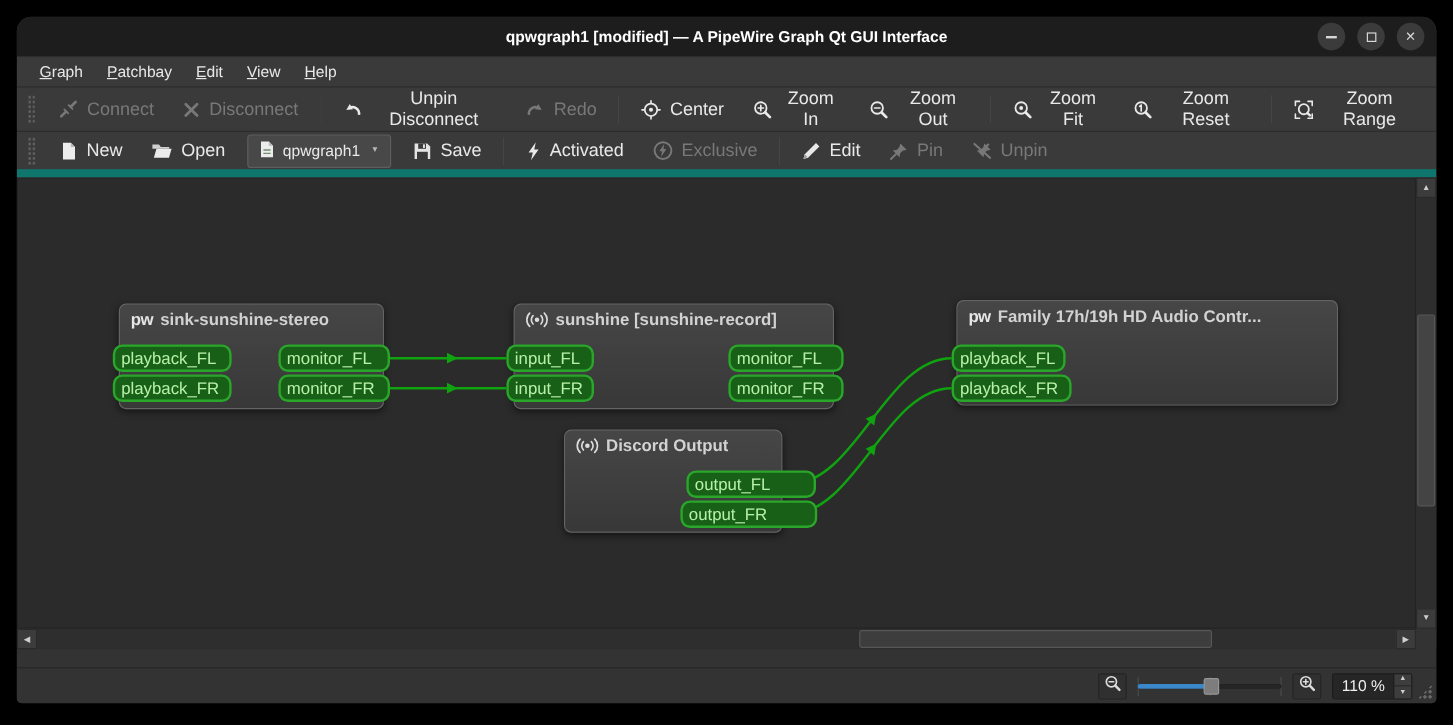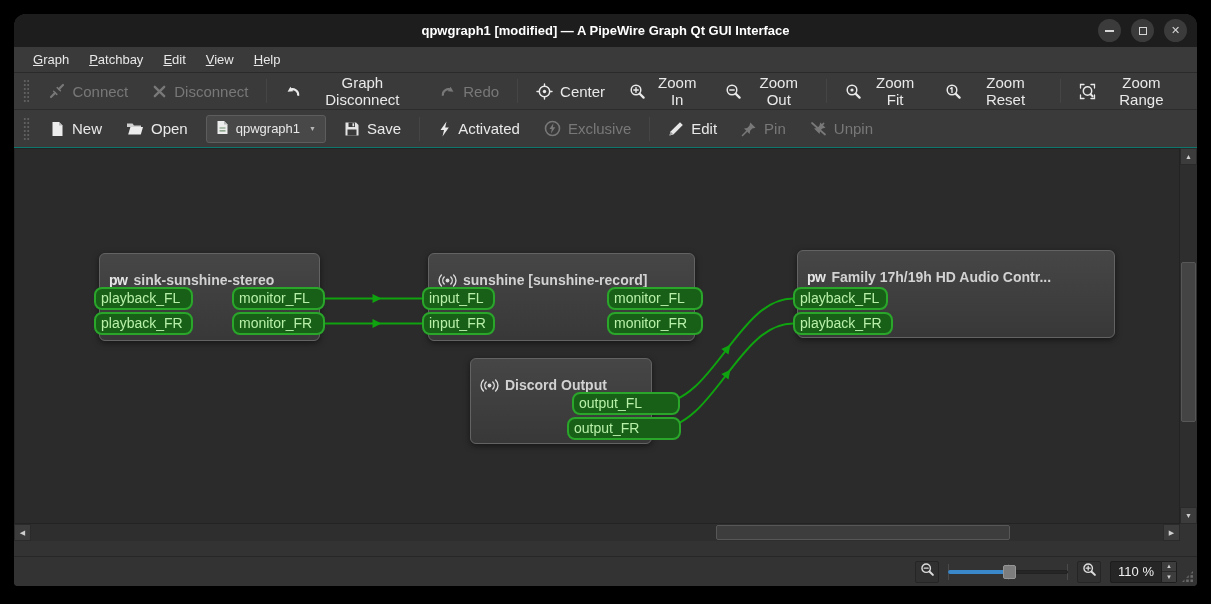--- a/index.html
+++ b/index.html
@@ -19,42 +19,42 @@
   .glyph-max { width:8px; height:8px; border:1.5px solid #d6d6d6; display:block; }
 
   
   .menubar { height:26px; background:#3a3a3a; display:flex; align-items:center; padding:4px 10px; gap:2px; flex:0 0 auto; border-bottom:1px solid #2a2a2a; }
   .menu-item { display:inline-block; color:#e8e8e8; font-size:13px; padding:3px 9px; }
   .menu-item::first-letter { text-decoration:underline; }
 
   
   .toolbar { background:#3a3a3a; display:flex; align-items:center; padding:0 6px; gap:2px; flex:0 0 auto; }
   .toolbar1 { height:37px; border-bottom:1px solid #2c2c2c; }
-  .toolbar2 { height:38px; border-bottom:1px solid #0f766e; }
+  .toolbar2 { height:38px; border-bottom:7px solid #0f766e; }
   .tb-handle { width:7px; height:24px; margin:0 7px 0 3px;
     background-image:radial-gradient(circle, #606060 1px, rgba(0,0,0,0) 1.2px);
     background-size:3.5px 4px; }
   .tbtn { display:flex; align-items:center; gap:7px; padding:5px 11px; background:none; border:none;
     color:#e9e9e9; font-size:15px; font-family:"Liberation Sans", sans-serif; }
   .tbtn.disabled { color:#787878; }
   .tbtn svg { display:block; }
   .tb-sep { width:1px; height:24px; background:#2d2d2d; margin:0 5px; border-right:1px solid #454545; }
   .combo { display:flex; align-items:center; gap:7px; background:#484848; border:1px solid #5d5d5d; border-radius:3px;
     padding:4px 9px; color:#e9e9e9; font-size:13px; margin:0 5px; }
   .combo-arrow { font-size:7px; color:#b5b5b5; margin-left:2px; }
 
   
   .canvas-wrap { position:relative; flex:1 1 auto; background:#333; }
   .viewport { position:absolute; left:0; top:0; right:17px; bottom:17px; background:#2b2b2b;
     box-shadow:inset 0 0 0 1px #232323; overflow:hidden; }
   .graph-canvas { position:absolute; left:0; top:0; width:100%; height:100%; }
 
   .gnode { position:absolute; background:linear-gradient(#464646,#383838); border:1px solid #636363;
     border-radius:6px; box-shadow:0 2px 6px rgba(0,0,0,.5); }
-  .gnode-hd { display:flex; align-items:center; gap:6px; padding:18px 9px; }
+  .gnode-hd { display:flex; align-items:center; gap:6px; padding:4px 9px; }
   .gnode-title { color:#d2d2d2; font-size:14px; font-weight:bold; white-space:nowrap; overflow:hidden; }
   .gnode-ic { display:flex; align-items:center; color:#e6e6e6; }
   .gnode-ic.pw { font-weight:bold; font-size:14px; letter-spacing:-0.5px; line-height:1; }
   .gport { position:absolute; height:23px; border:2px solid #2aa62a; background:#186018; border-radius:8px;
     color:#b8f0a8; font-size:14px; line-height:18px; padding:0 5px; white-space:nowrap; overflow:hidden; }
 
   
   .vscroll { position:absolute; right:0; top:0; bottom:17px; width:17px; background:#2e2e2e; }
   .hscroll { position:absolute; left:0; bottom:0; right:17px; height:17px; background:#2e2e2e; display:flex; }
   .sb-corner { position:absolute; right:0; bottom:0; width:17px; height:17px; background:#333; }
@@ -138,21 +138,21 @@
 
     <div class="tb-sep"></div>
 
     <button class="tbtn">
       <span>
           <svg width="16" height="15" viewBox="0 0 16 16">
             <path d="M13.5 12.5 A6 6 0 0 0 4.2 6.6" fill="none" stroke="currentColor" stroke-width="2.2"></path>
             <polygon points="8.2,7.6 2.2,8.2 5.3,2.8" fill="currentColor"></polygon>
           </svg>
         </span>
-      <span>Graph Disconnect</span>
+      <span>Unpin Disconnect</span>
     </button>
 
     <button class="tbtn disabled">
       <span>
           <svg width="16" height="15" viewBox="0 0 16 16">
             <path d="M2.5 12.5 A6 6 0 0 1 11.8 6.6" fill="none" stroke="currentColor" stroke-width="2.2"></path>
             <polygon points="7.8,7.6 13.8,8.2 10.7,2.8" fill="currentColor"></polygon>
           </svg>
         </span>
       <span>Redo</span>

